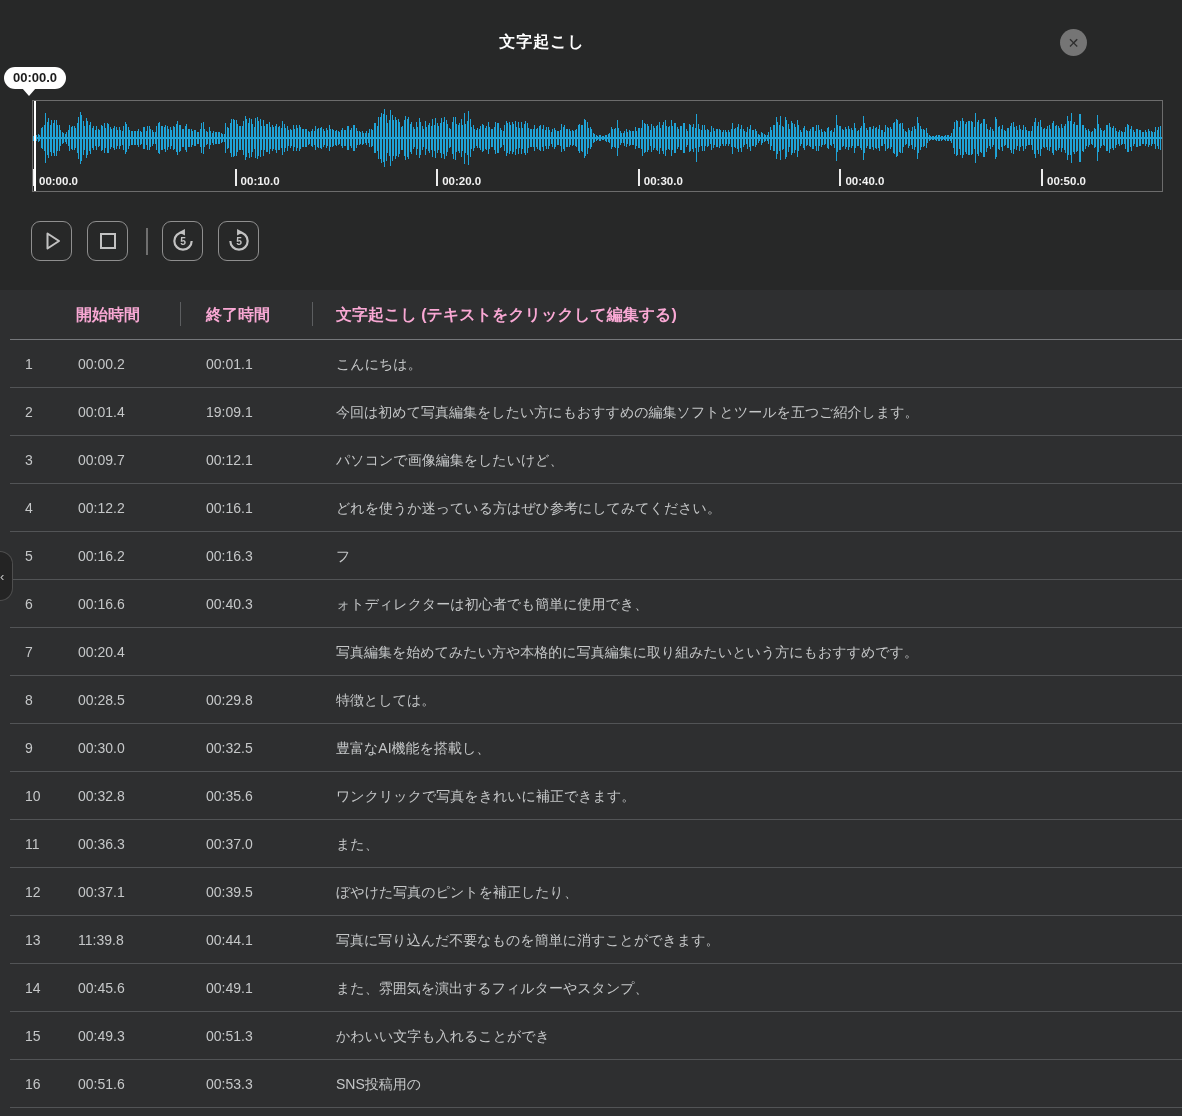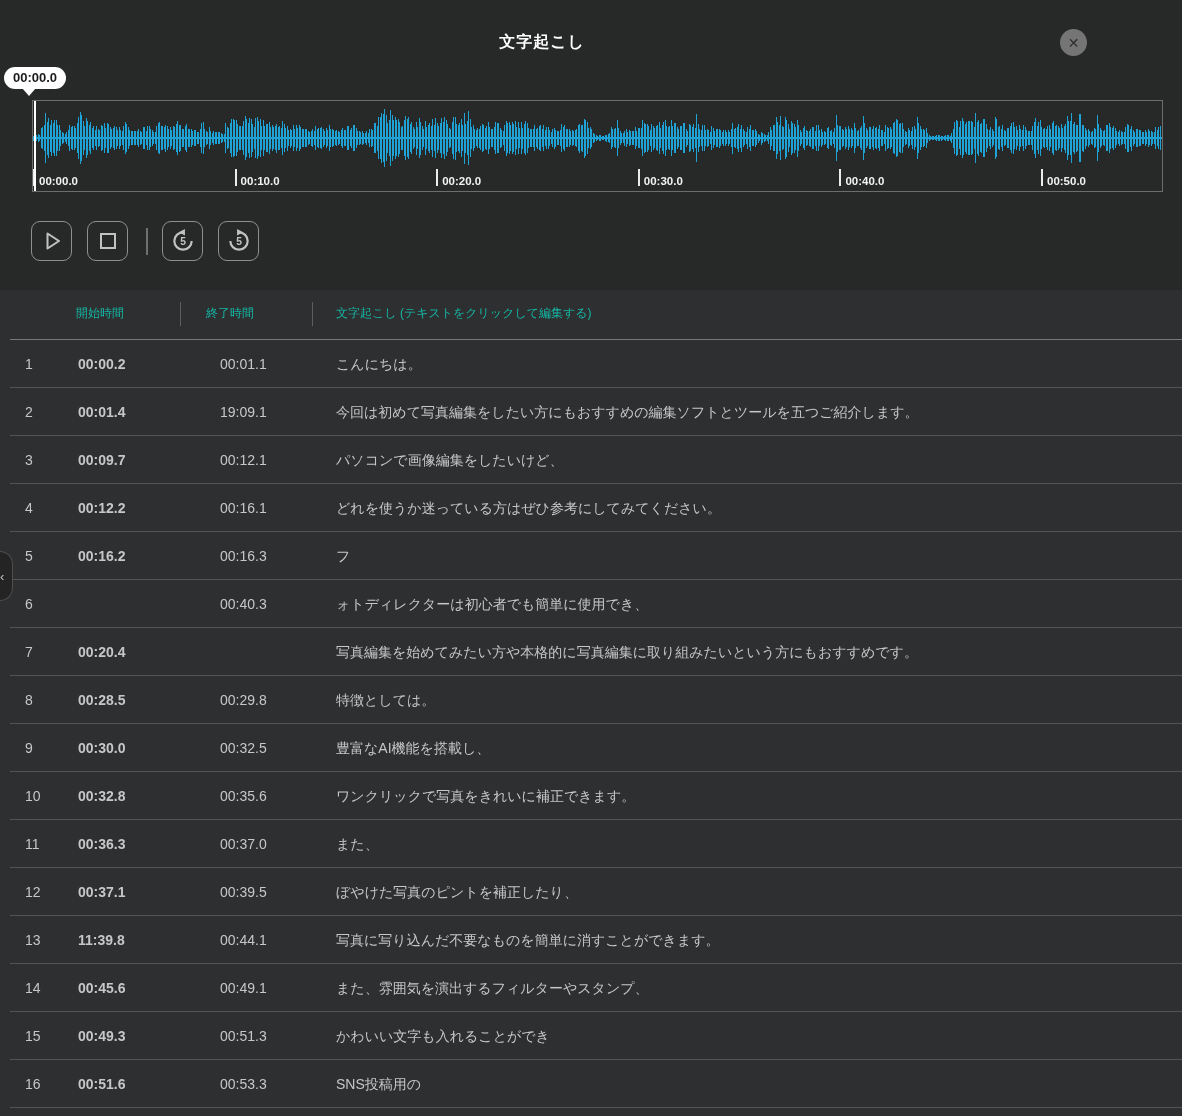--- a/index.html
+++ b/index.html
@@ -48,32 +48,32 @@
     border:1.5px solid #8f8f8f;border-radius:9px;background:transparent;
     display:flex;align-items:center;justify-content:center;cursor:pointer;
   }
   .ctl-play{left:31px;} .ctl-stop{left:87px;} .ctl-r5{left:162px;} .ctl-f5{left:218px;}
   .ctl-div{position:absolute;left:146px;top:228px;width:2px;height:27px;background:#6f6f6f;}
   .ctl-btn svg{display:block;}
   .ctl-btn svg text{font-family:"Liberation Sans",sans-serif;font-weight:bold;}
   
   .table-section{position:absolute;left:0;top:290px;width:1182px;height:826px;background:#2e2f30;}
   .thead{position:relative;height:50px;}
-  .th{position:absolute;top:15px;font-size:12px;font-weight:normal;color:#14b8a6;white-space:nowrap;}
+  .th{position:absolute;top:15px;font-size:16px;font-weight:bold;color:#f9a8d4;white-space:nowrap;}
   .th-start{left:76px;} .th-end{left:206px;} .th-text{left:336px;}
   .vdiv{position:absolute;top:12px;width:1px;height:24px;background:#5c5e60;}
   .vdiv1{left:180px;} .vdiv2{left:312px;}
   .head-line{position:absolute;left:10px;right:0;top:49px;height:1px;background:#75777a;}
   .rows{position:absolute;left:0;top:50px;right:0;}
   .trow{position:relative;height:48px;cursor:pointer;}
   .trow .sep{position:absolute;left:10px;right:0;bottom:0;height:1px;background:#525456;}
   .cell{position:absolute;top:0;line-height:48px;font-size:14px;color:#c5c7c8;white-space:nowrap;}
   .c-idx{left:25px;width:44px;}
-  .c-start{left:78px;width:120px;font-weight:bold;}
-  .c-end{left:220px;width:120px;}
+  .c-start{left:78px;width:120px;}
+  .c-end{left:206px;width:120px;}
   .c-text{left:336px;right:16px;overflow:hidden;text-overflow:ellipsis;}
   
   .collapse-tab{
     position:absolute;left:0;top:551px;width:13px;height:50px;box-sizing:border-box;
     background:#242424;border:1px solid #4e4e4e;border-left:none;
     border-radius:0 16px 16px 0;z-index:9;cursor:pointer;
     display:flex;align-items:center;
   }
   .collapse-tab span{color:#c0c0c0;font-size:13px;line-height:1;margin-left:0px;}
 </style>
@@ -940,20 +940,21 @@
   </div>
       <div class="trow">
     <span class="cell c-idx">5</span>
     <span class="cell c-start">00:16.2</span>
     <span class="cell c-end">00:16.3</span>
     <span class="cell c-text">フ</span>
     <span class="sep"></span>
   </div>
       <div class="trow">
     <span class="cell c-idx">6</span>
+    <span class="cell c-start">00:16.6</span>
     <span class="cell c-end">00:40.3</span>
     <span class="cell c-text">ォトディレクターは初心者でも簡単に使用でき、</span>
     <span class="sep"></span>
   </div>
       <div class="trow">
     <span class="cell c-idx">7</span>
     <span class="cell c-start">00:20.4</span>
     <span class="cell c-text">写真編集を始めてみたい方や本格的に写真編集に取り組みたいという方にもおすすめです。</span>
     <span class="sep"></span>
   </div>

